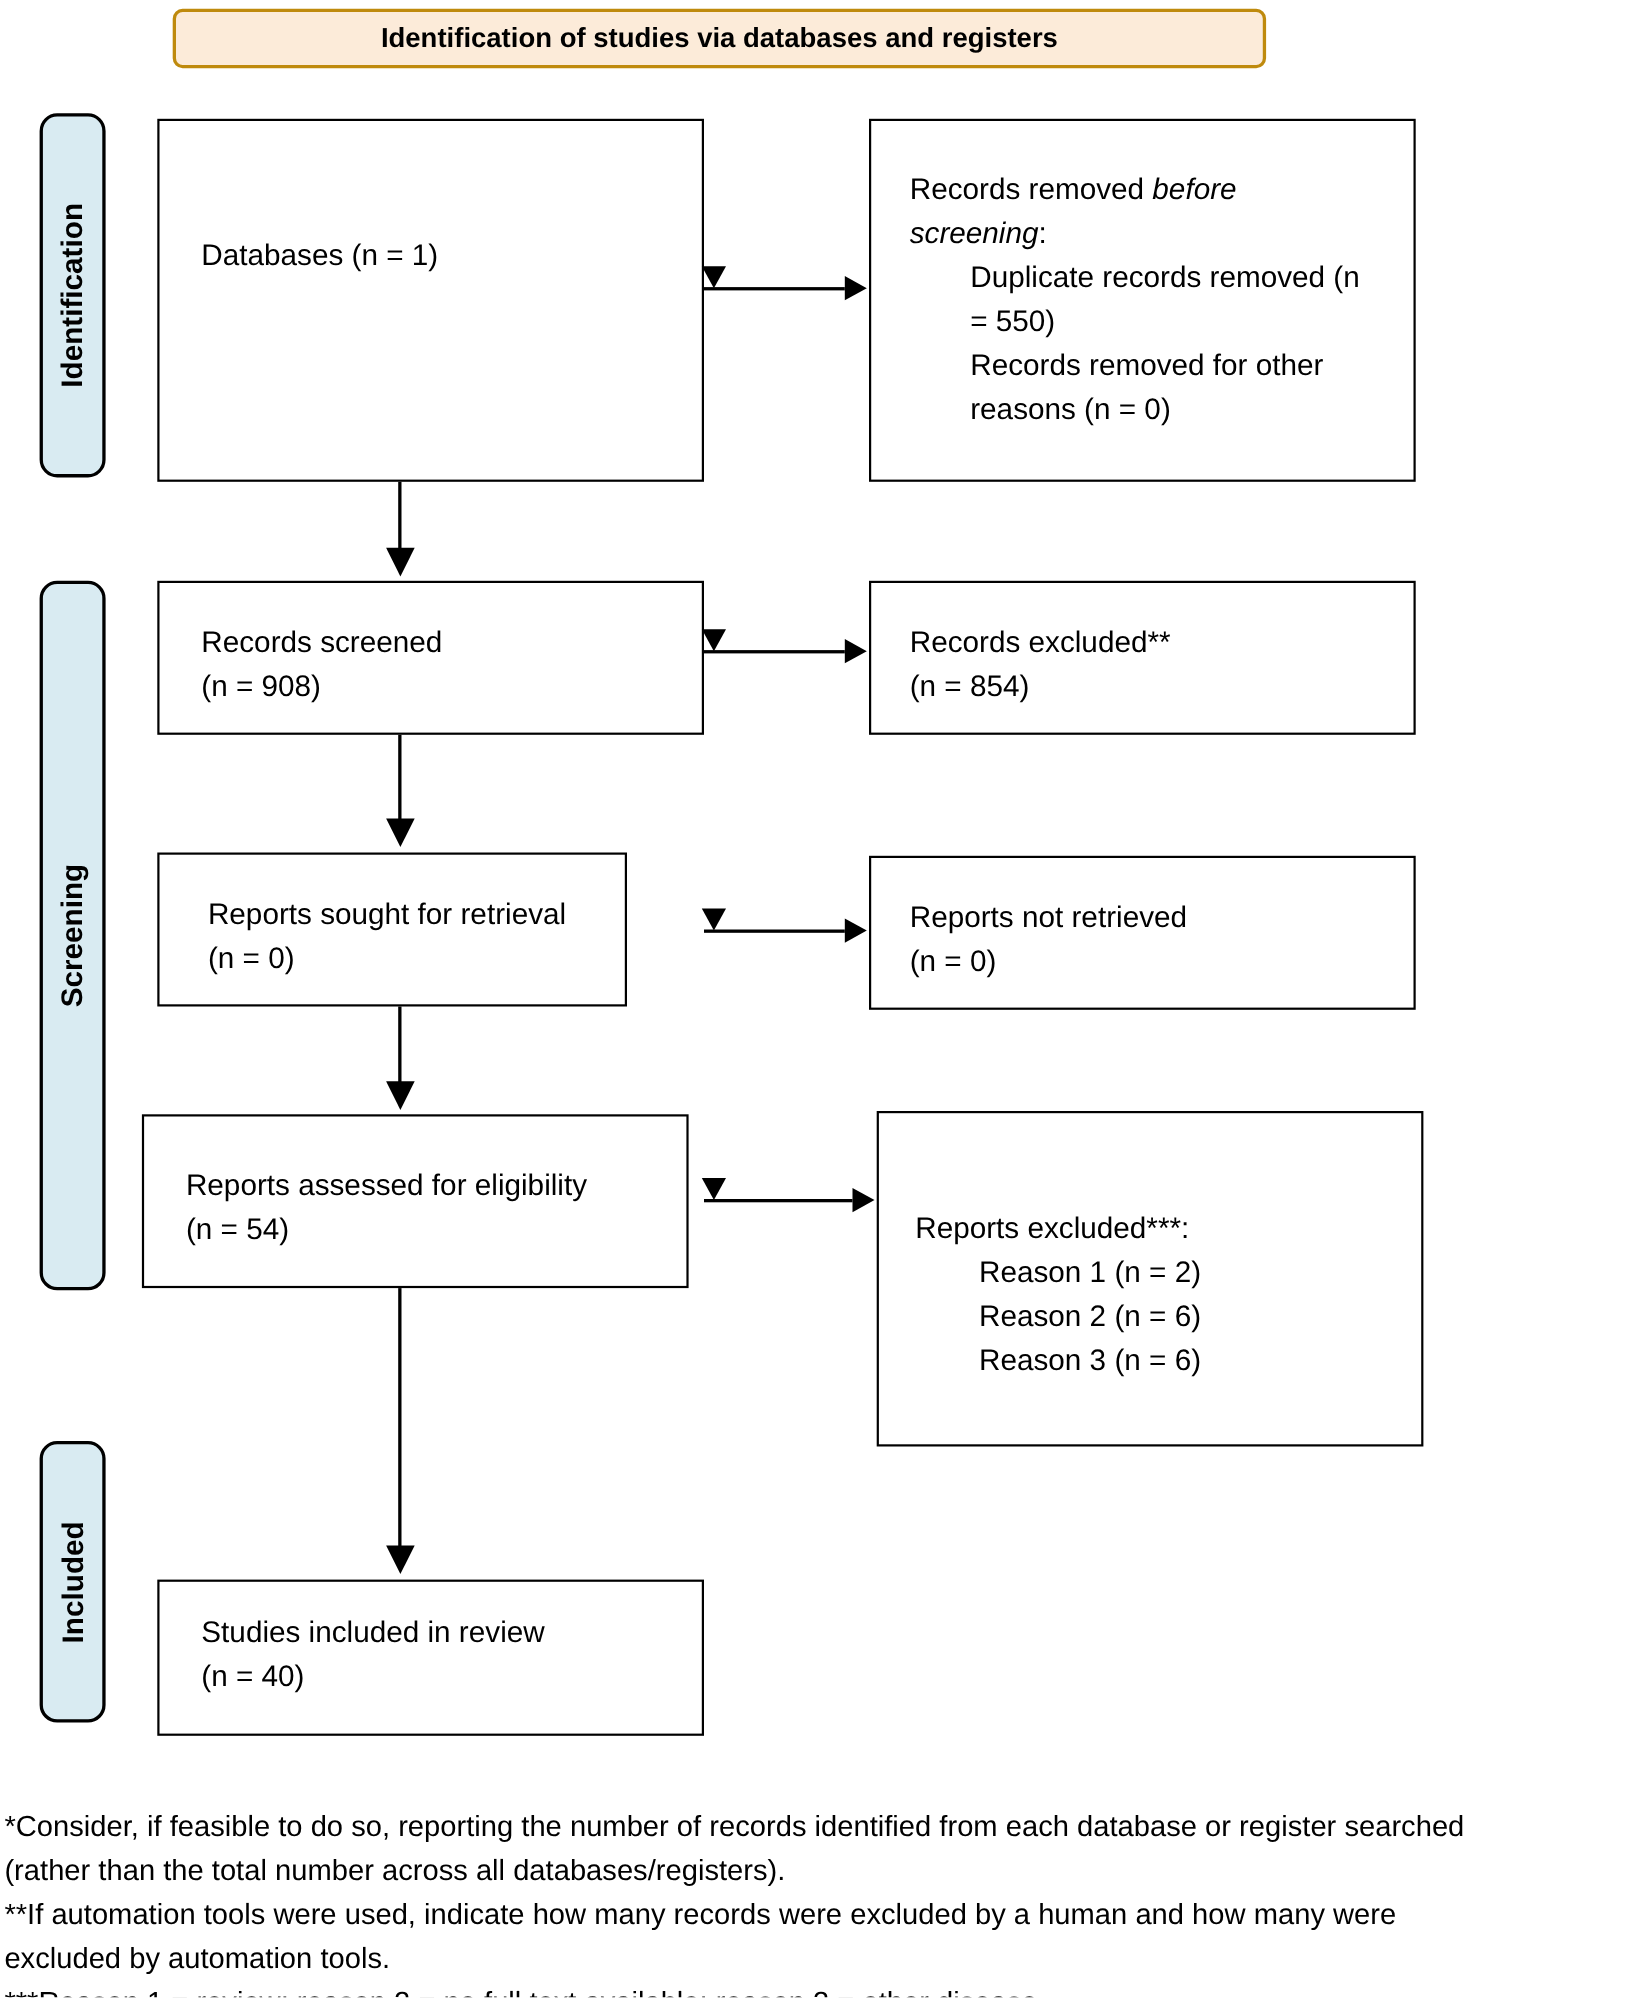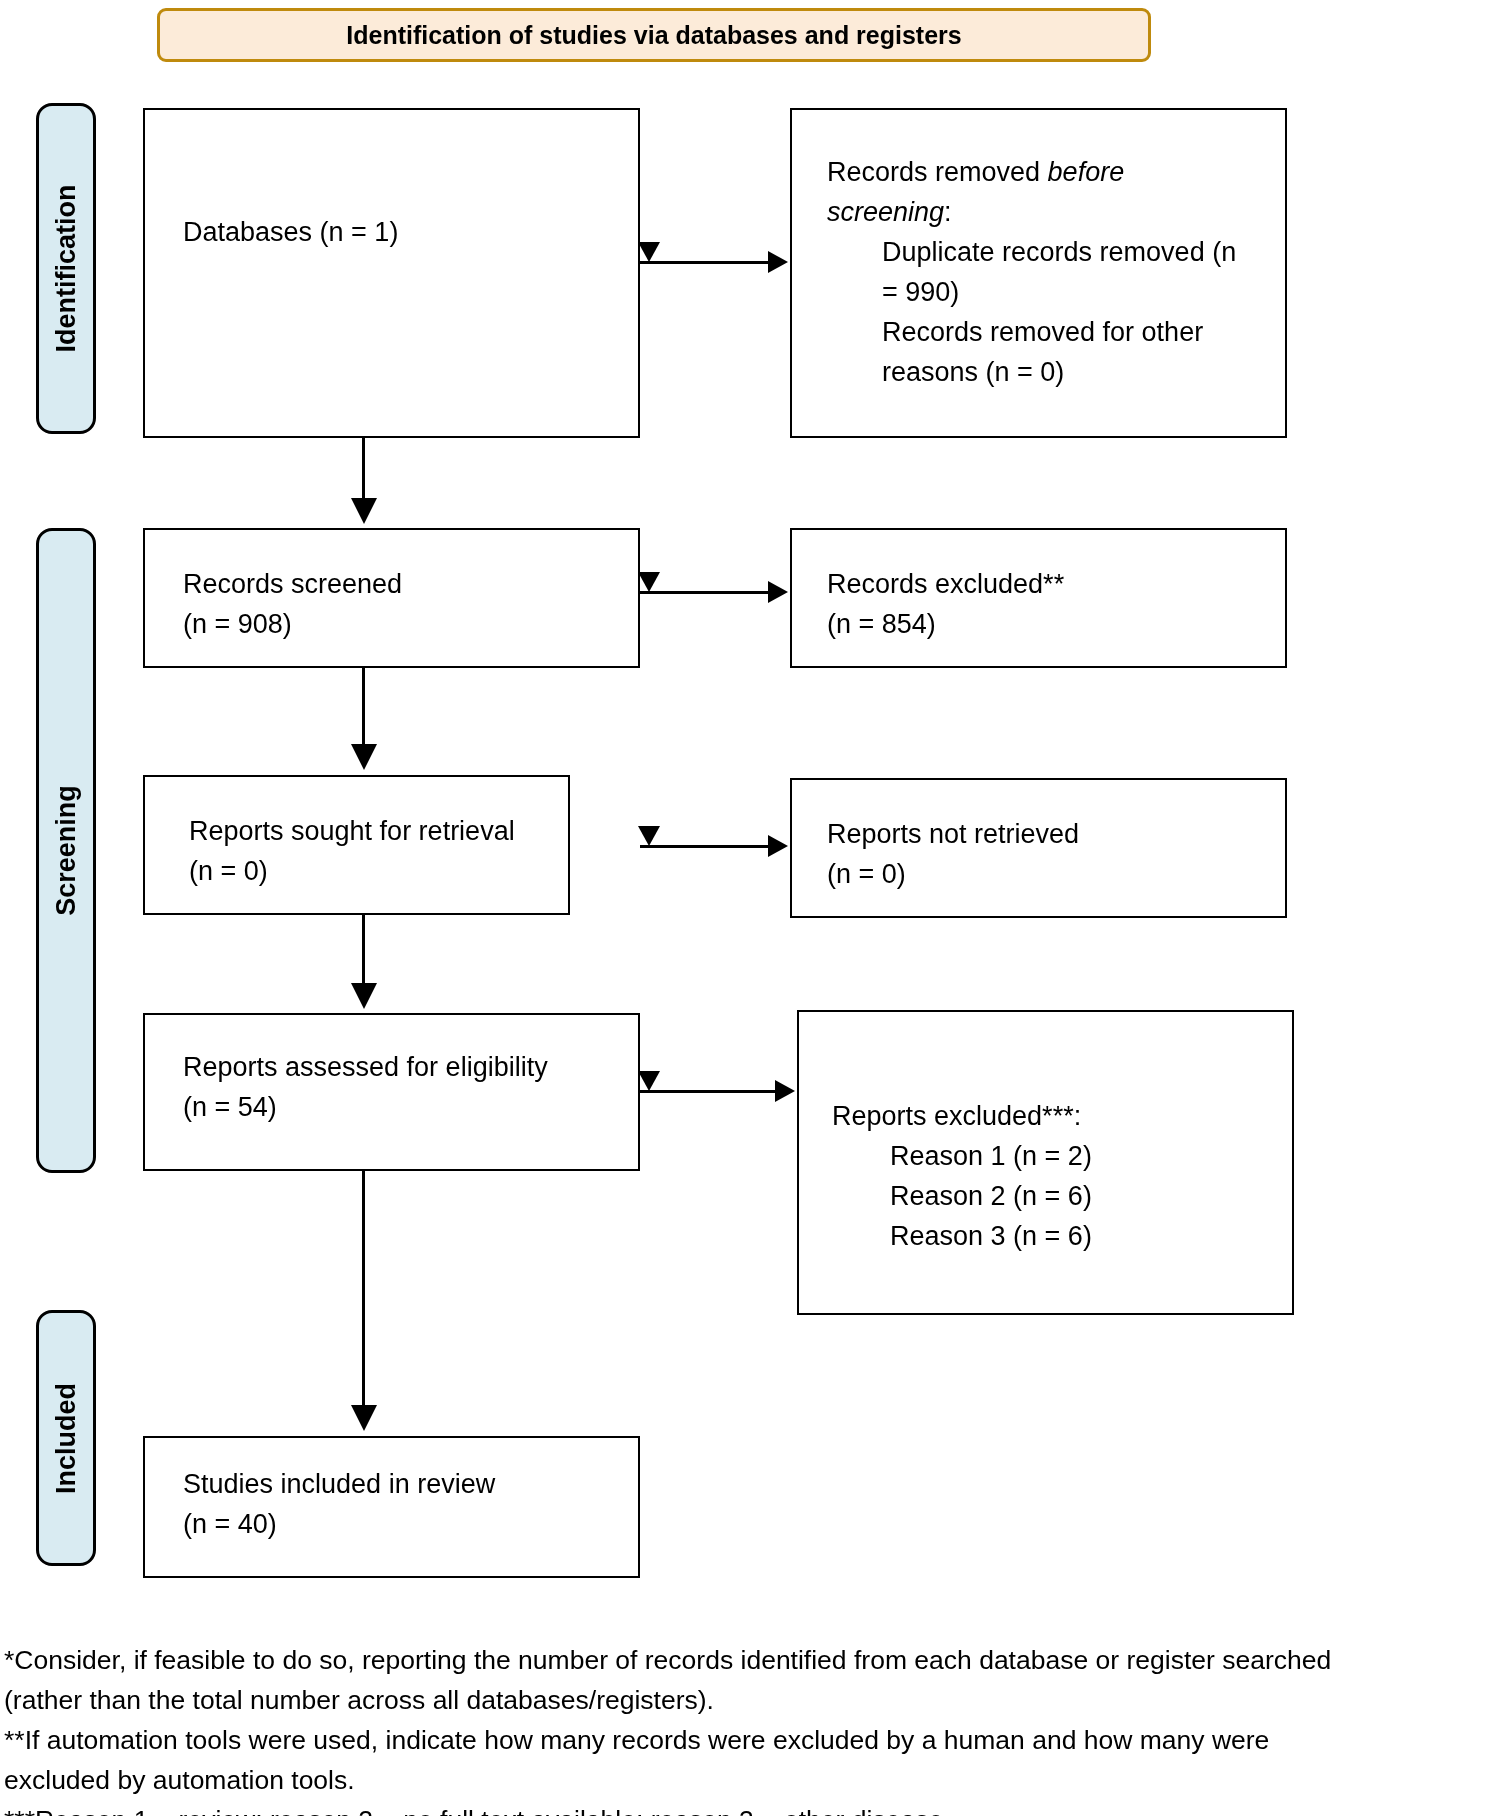--- a/index.html
+++ b/index.html
@@ -23,21 +23,21 @@
 
   
   .fbox{position:absolute;background:#fff;border:2.5px solid #000;box-sizing:border-box;
     font-size:27px;line-height:40px;}
   .bx-identified{left:143px;top:108px;width:497px;height:330px;padding:62px 38px 0;}
   .bx-removed{left:790px;top:108px;width:497px;height:330px;padding:42px 35px 16px;}
   .bx-screened{left:143px;top:528px;width:497px;height:140px;padding:34px 38px 0;}
   .bx-excluded{left:790px;top:528px;width:497px;height:140px;padding:34px 35px 0;}
   .bx-sought{left:143px;top:775px;width:427px;height:140px;padding:34px 44px 0;}
   .bx-notretrieved{left:790px;top:778px;width:497px;height:140px;padding:34px 35px 0;}
-  .bx-assessed{left:143px;top:1013px;width:497px;height:158px;padding:32px 38px 0;}
+  .bx-assessed{left:129px;top:1013px;width:497px;height:158px;padding:42px 38px 0;}
   .bx-repexcluded{left:797px;top:1010px;width:497px;height:305px;padding:84px 33px 0;}
   .bx-included{left:143px;top:1436px;width:497px;height:142px;padding:26px 38px 0;}
 
   .gap-line{height:40px;}
   .removed-intro{max-width:420px;}
   .removed-items{margin-left:55px;max-width:370px;}
   .reason-list{margin-left:58px;}
   .it{font-style:italic;}
 
   
@@ -72,21 +72,21 @@
     <span>Included</span>
   </div>
 
   <div class="fbox bx-identified">
     <div class="gap-line"></div>
     <div>Databases (n = 1)</div>
   </div>
 
   <div class="fbox bx-removed">
     <div class="removed-intro"><span>Records removed </span><span class="it">before screening</span><span>:</span></div>
-    <div class="removed-items">Duplicate records removed (n = 990)</div>
+    <div class="removed-items">Duplicate records removed (n = 550)</div>
     <div class="removed-items">Records removed for other reasons (n = 0)</div>
   </div>
 
   <div class="fbox bx-screened">
     <div>Records screened</div>
     <div>(n = 908)</div>
   </div>
   <div class="fbox bx-excluded">
     <div>Records excluded**</div>
     <div>(n = 854)</div>

